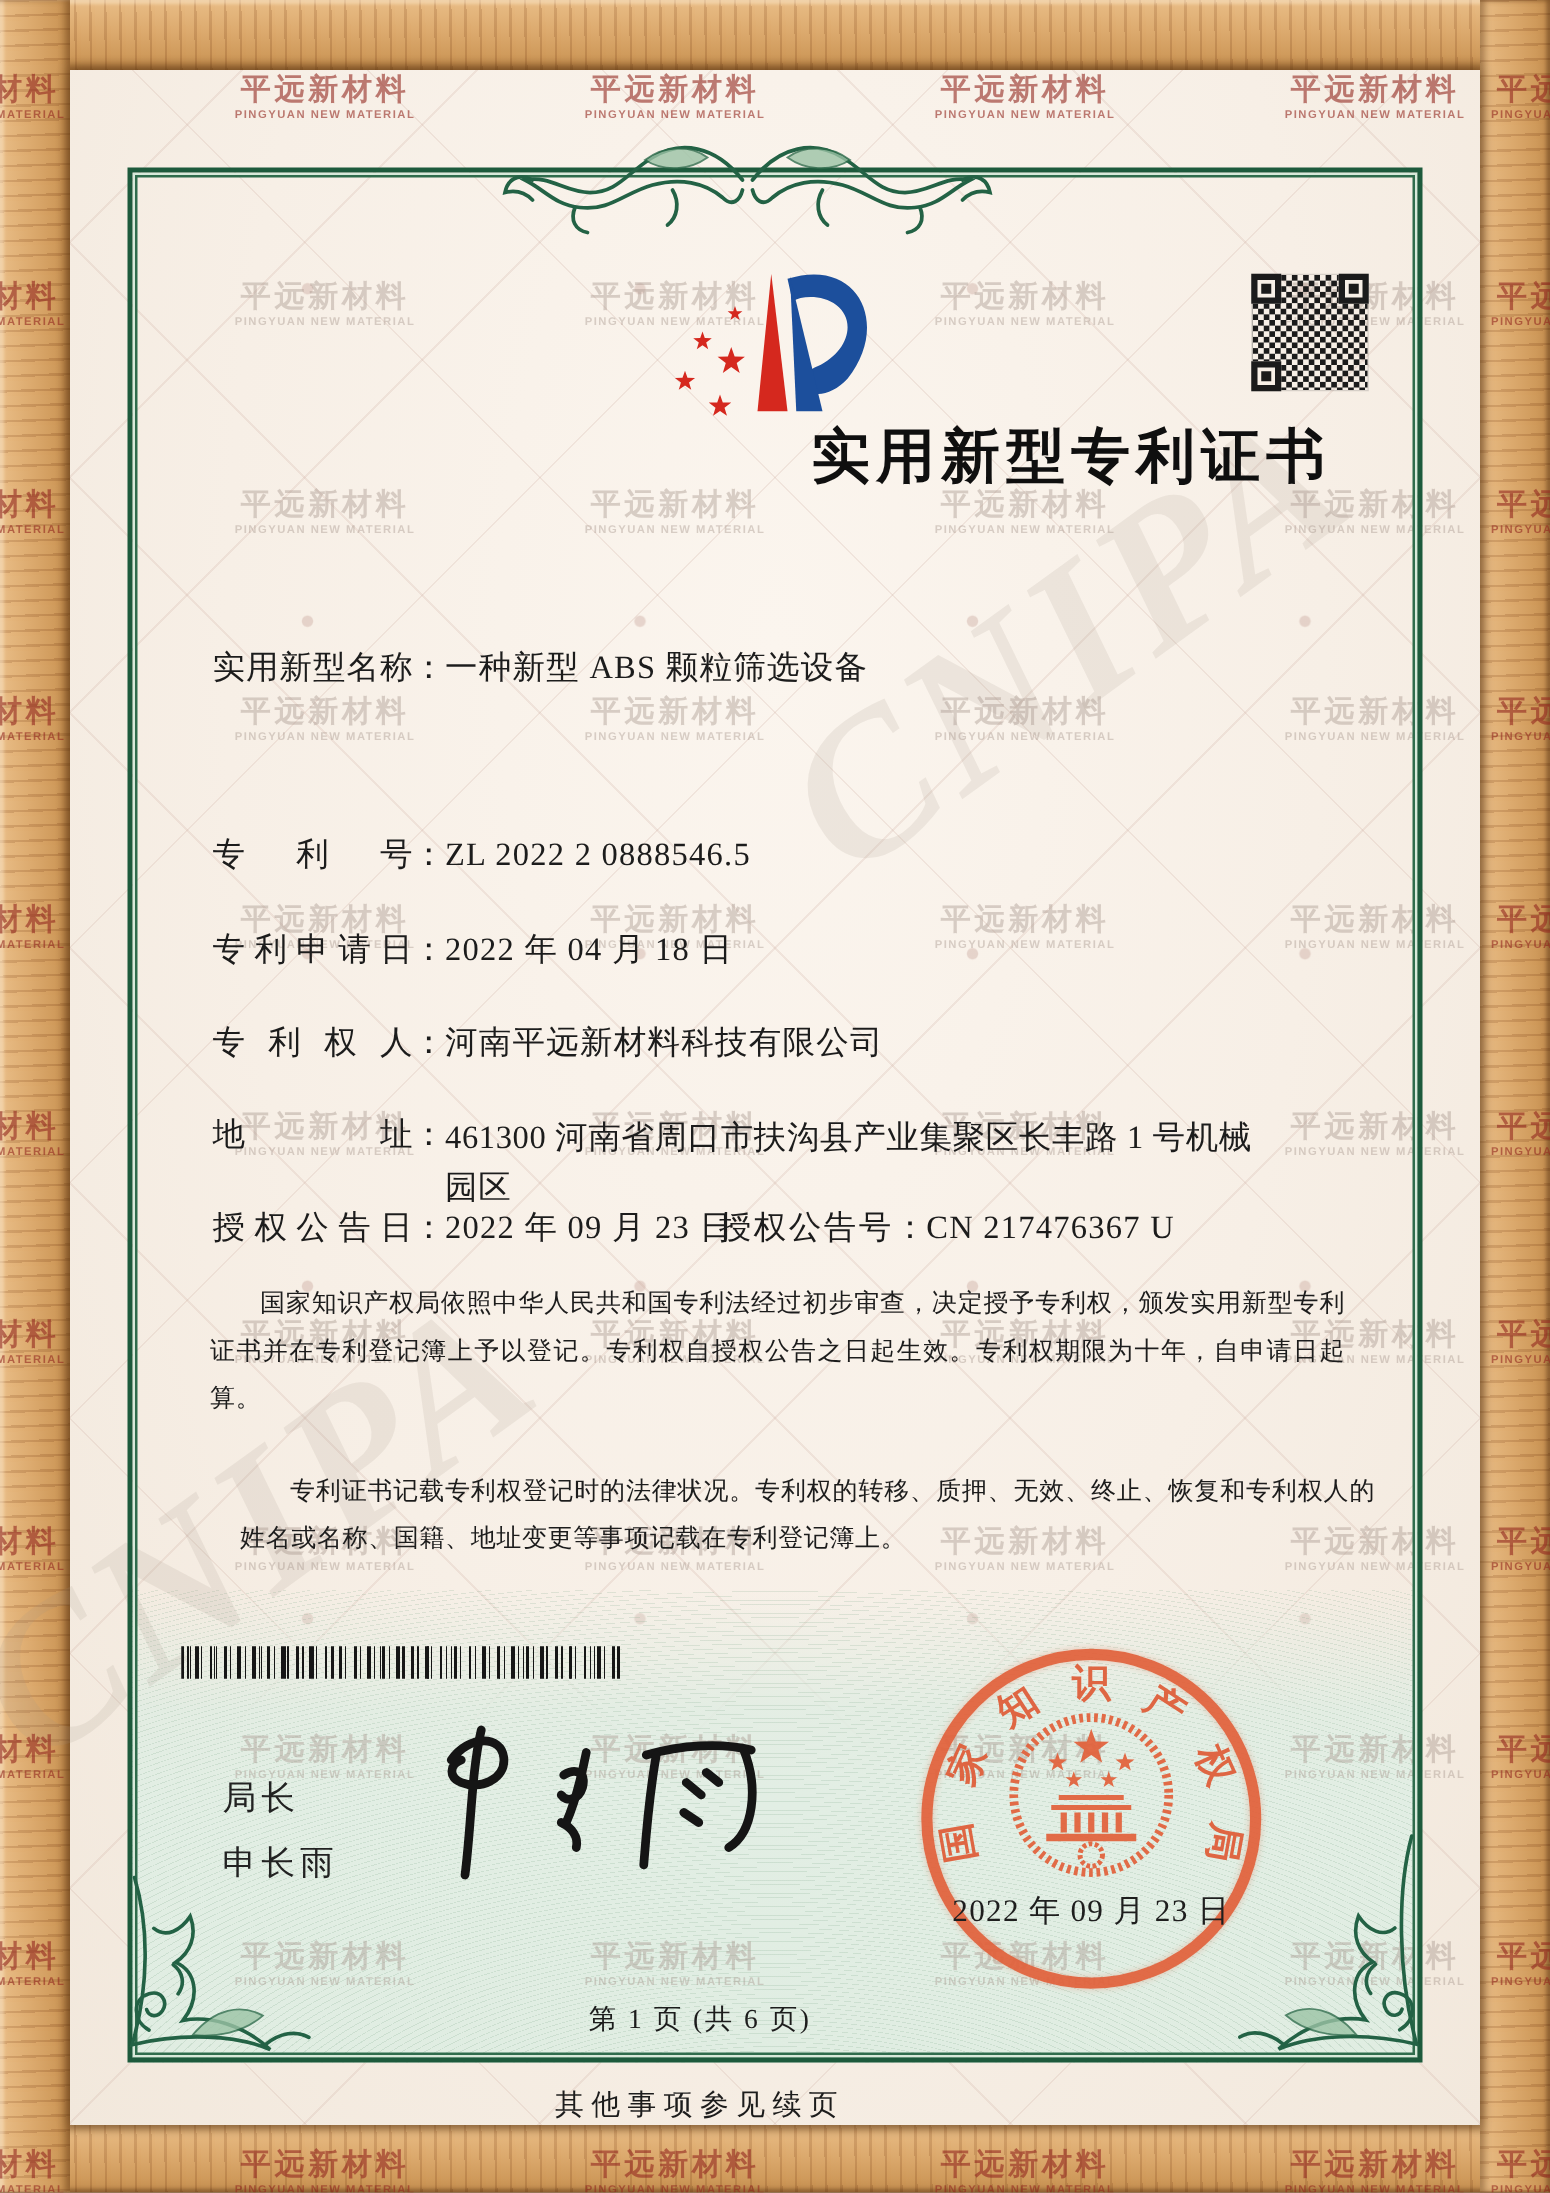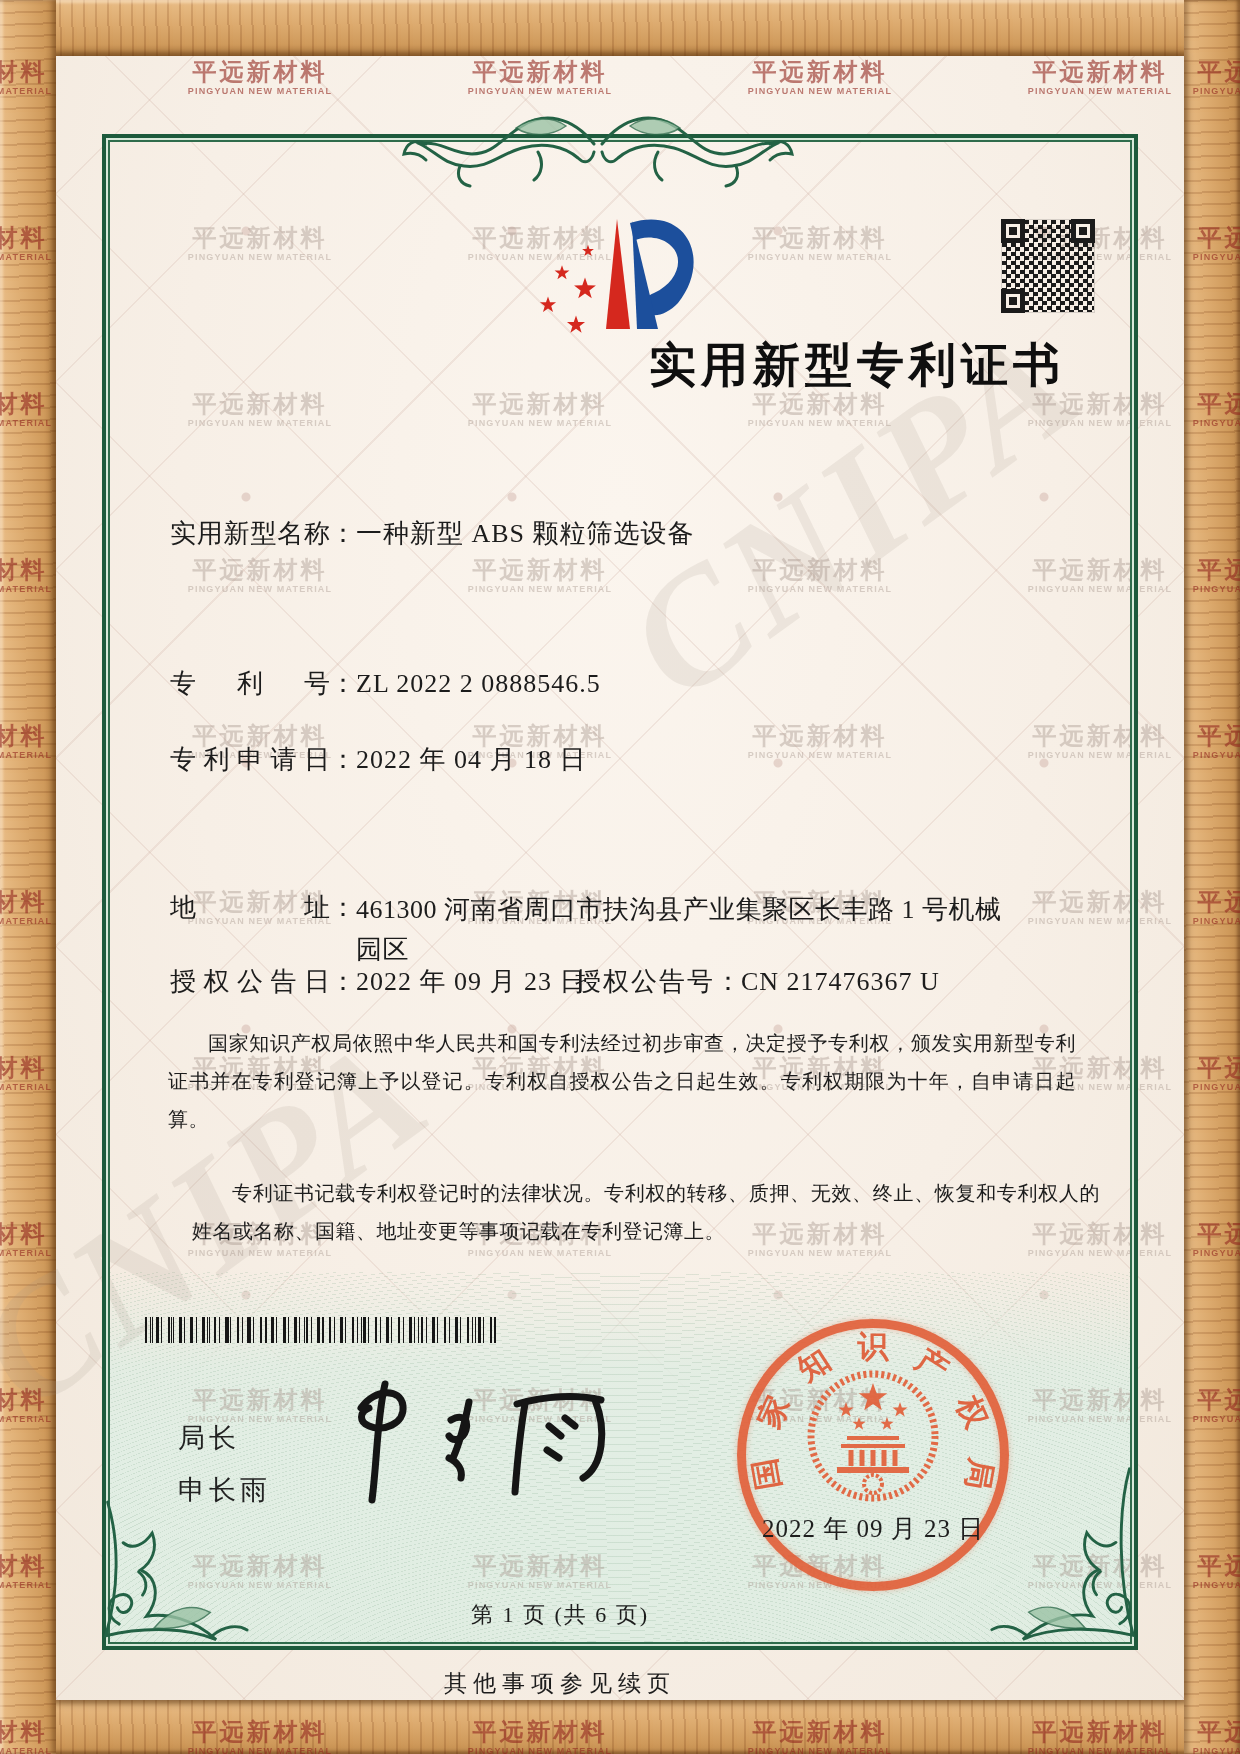--- a/index.html
+++ b/index.html
@@ -431,20 +431,23 @@
 
   <div class="txt field" id="row0">
     <span class="flabel">实用新型名称</span><span>：</span><span class="fvalue">一种新型 ABS 颗粒筛选设备</span>
   </div>
   <div class="txt field" id="row2">
     <span class="flabel">专利号</span><span>：</span><span class="fvalue">ZL 2022 2 0888546.5</span>
   </div>
   <div class="txt field" id="row3">
     <span class="flabel">专利申请日</span><span>：</span><span class="fvalue">2022 年 04 月 18 日</span>
   </div>
+  <div class="txt field" id="row4">
+    <span class="flabel">专利权人</span><span>：</span><span class="fvalue">河南平远新材料科技有限公司</span>
+  </div>
   <div class="txt field" id="row5">
     <span class="flabel">地址</span><span>：</span><span class="fvalue">461300 河南省周口市扶沟县产业集聚区长丰路 1 号机械园区</span>
   </div>
   <div class="txt field" id="row6">
     <span class="flabel">授权公告日</span><span>：</span><span class="fvalue">2022 年 09 月 23 日</span>
   </div>
   <div class="txt field" id="row7">
     <span class="flabel">授权公告号</span><span>：</span><span class="fvalue">CN 217476367 U</span>
   </div>
 

